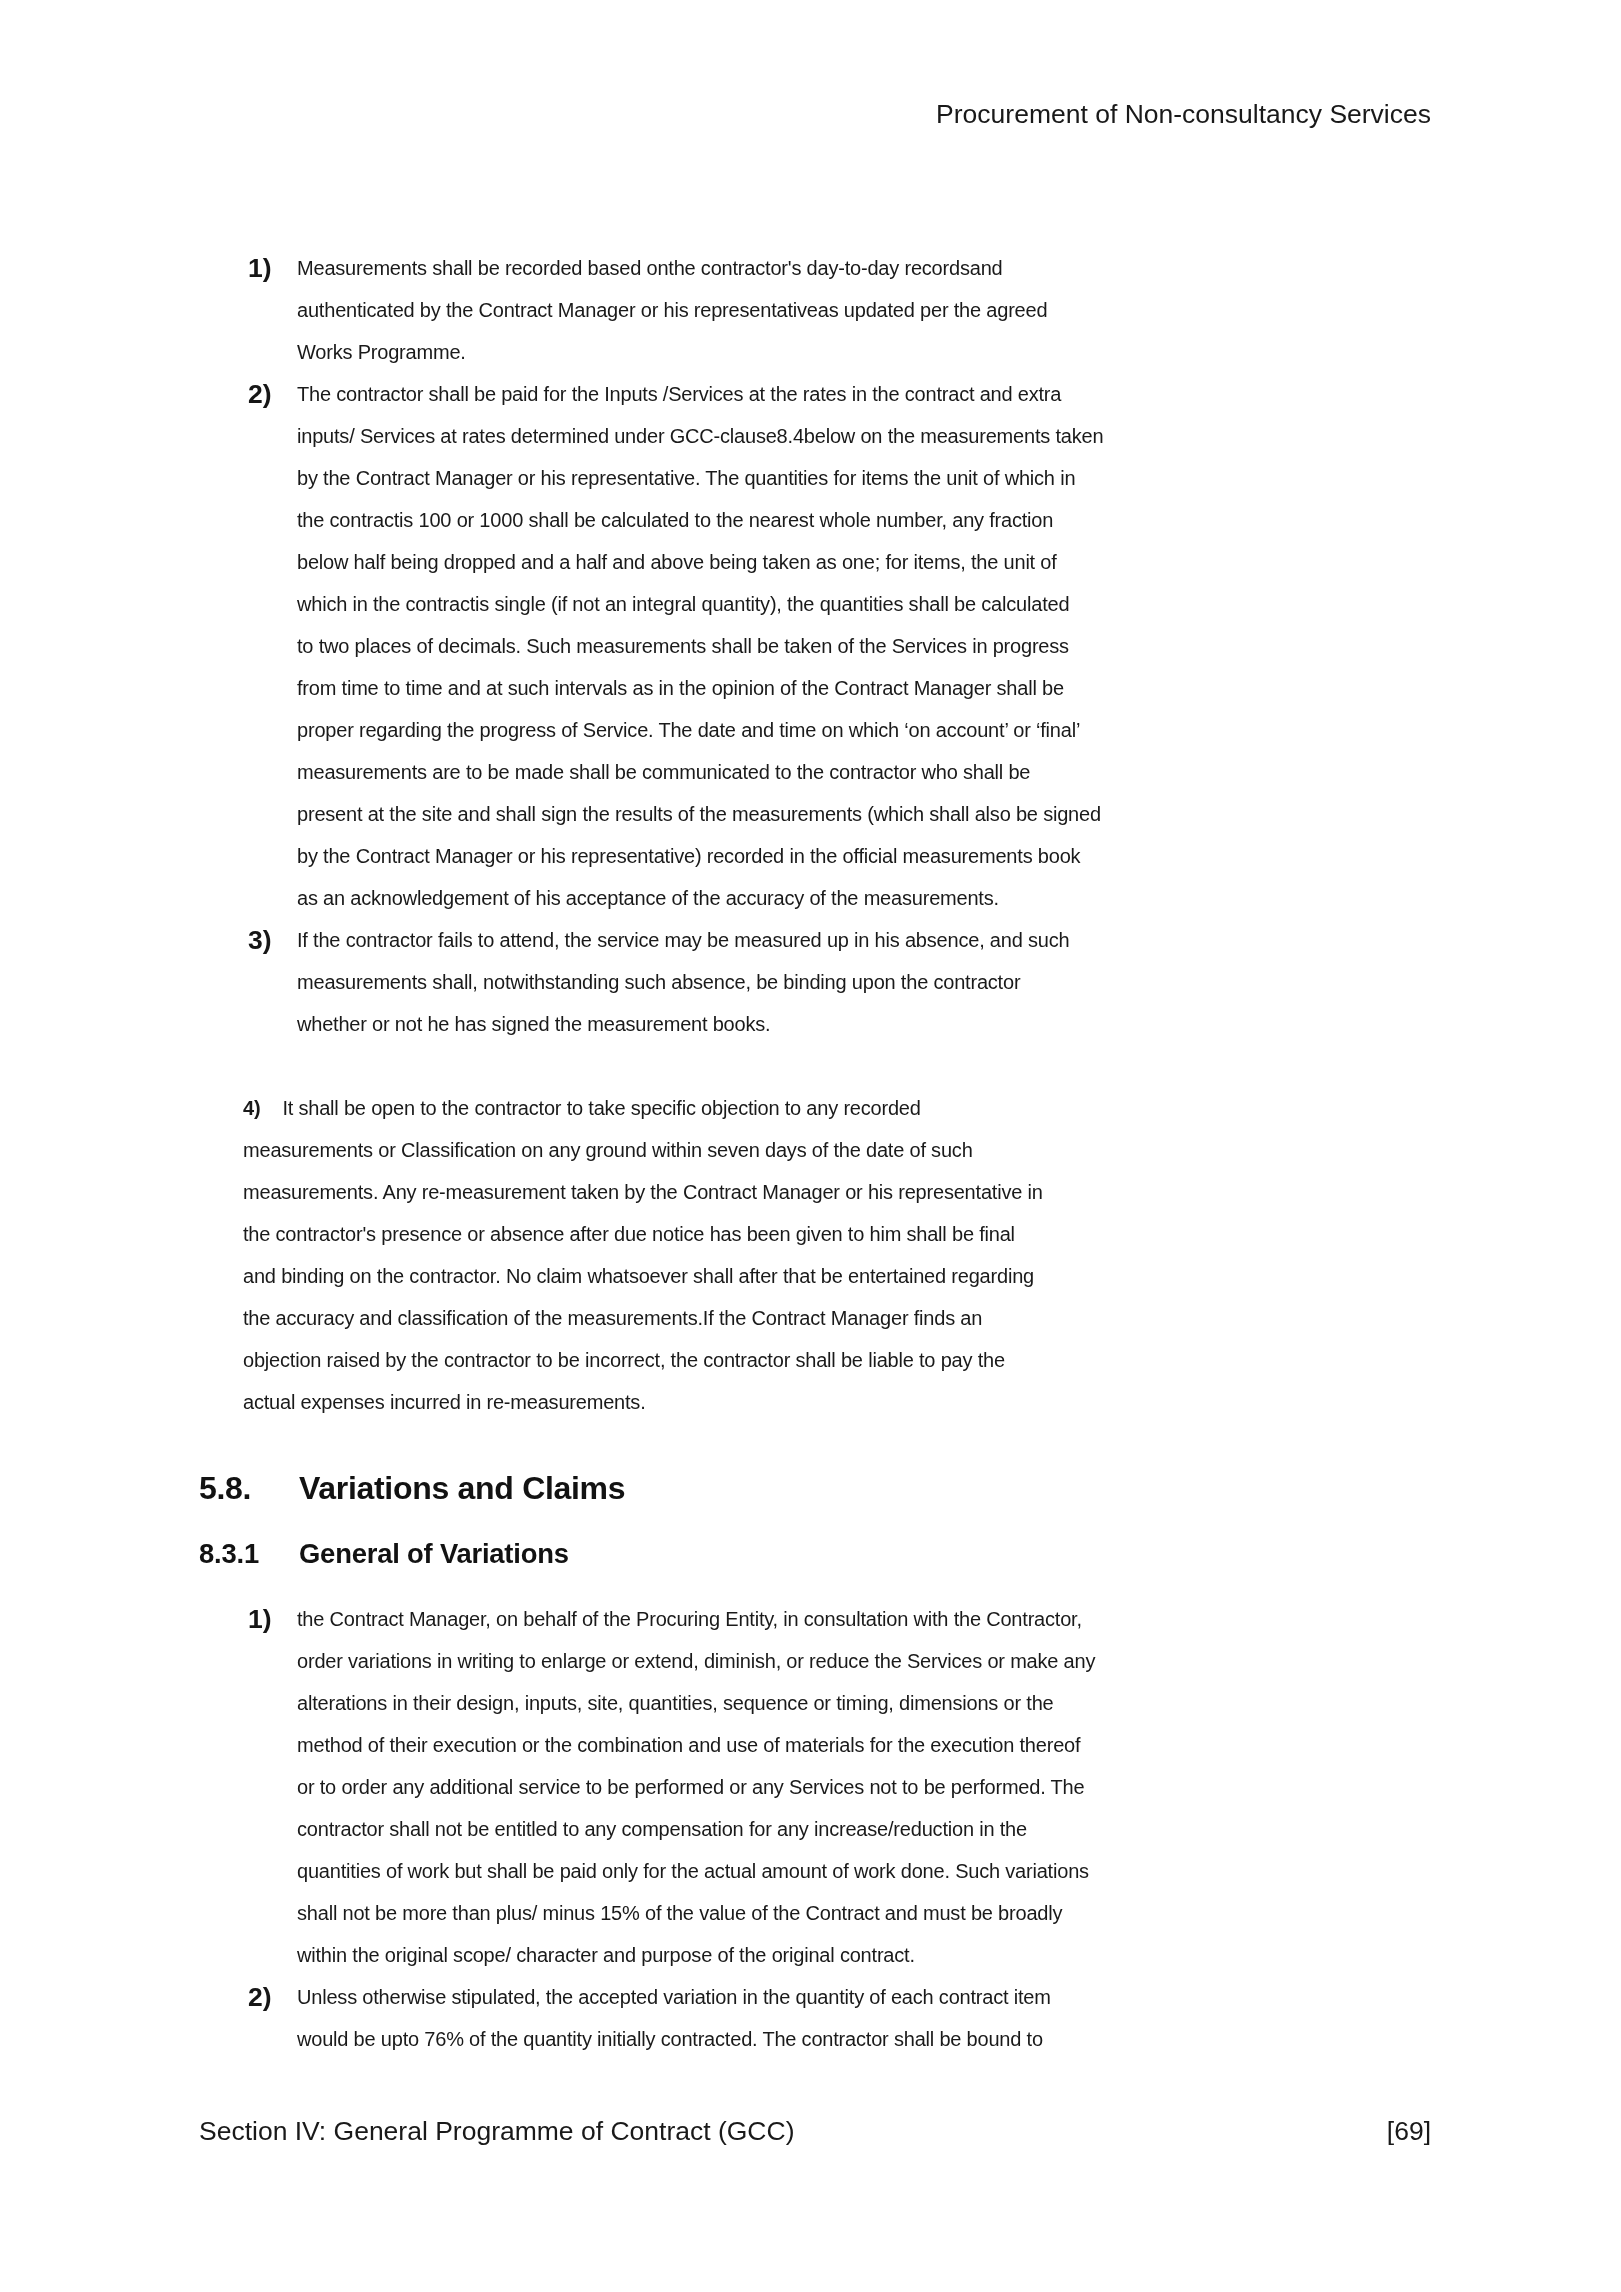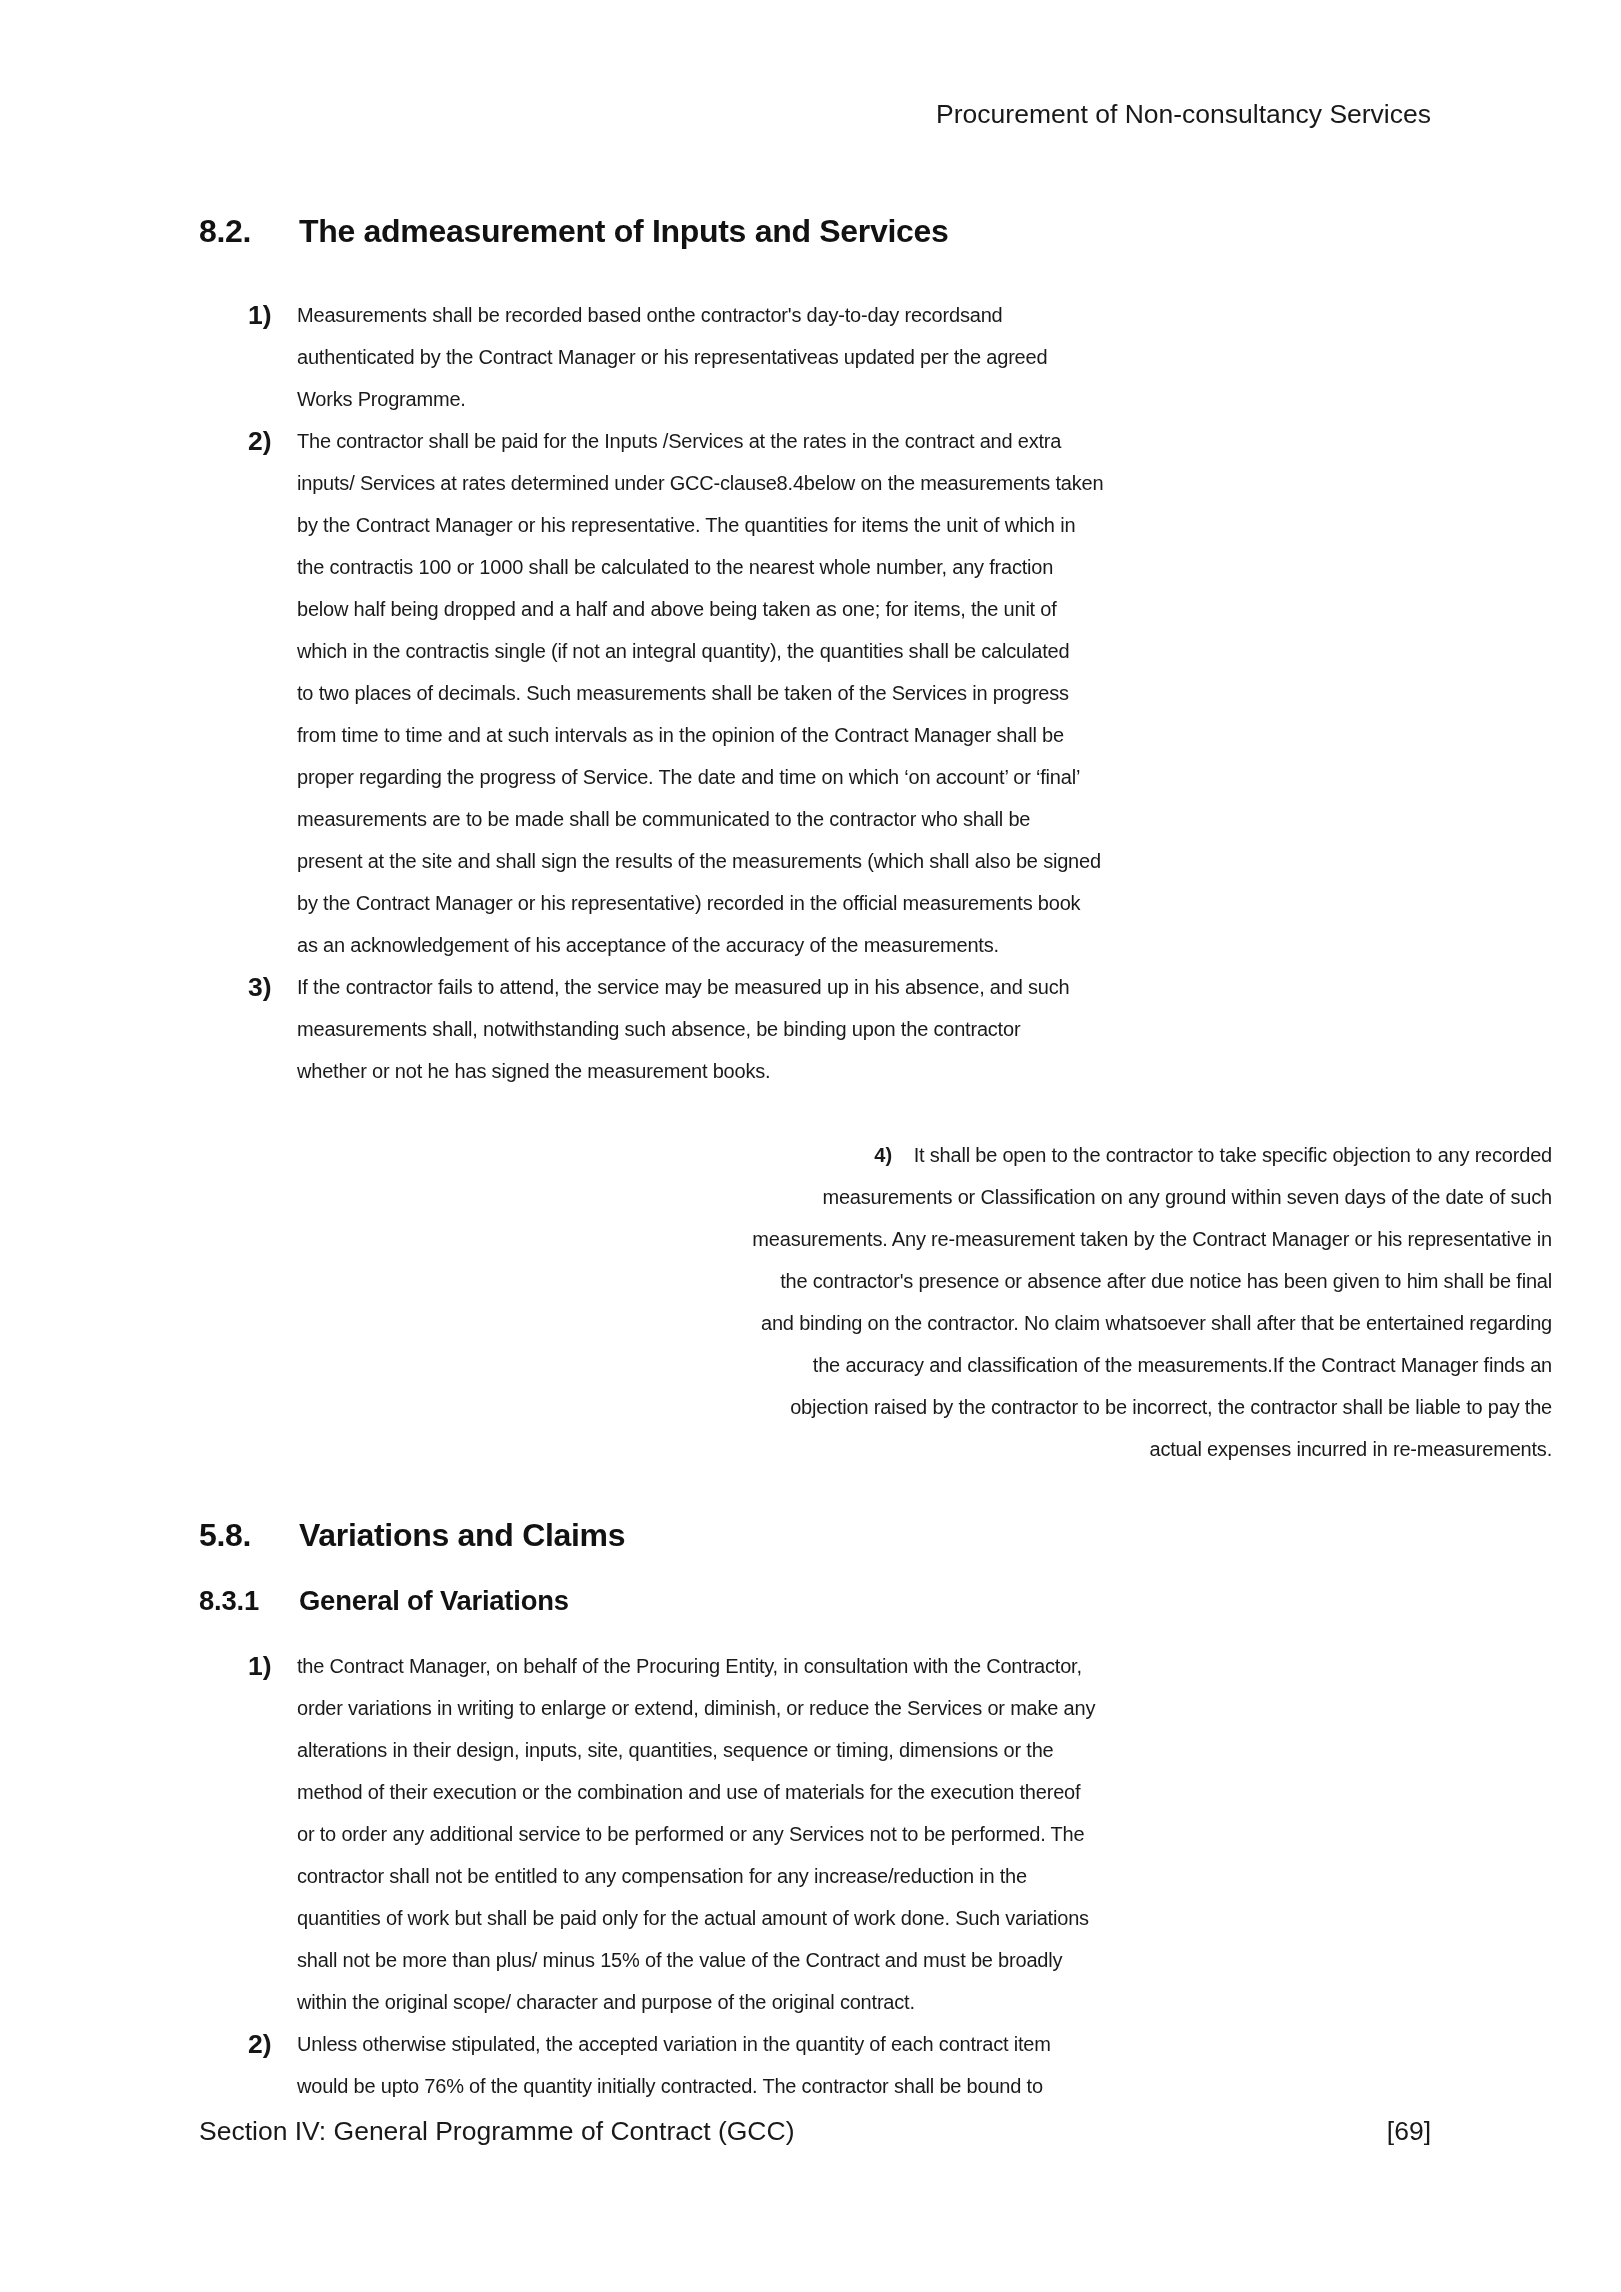--- a/index.html
+++ b/index.html
@@ -39,42 +39,38 @@
     font-weight:700; font-size:26.5px; line-height:42px;
   }
   .body-text {
     font-size:20px; line-height:42px;
     letter-spacing:-0.2px;
     white-space:pre-line;
     color:#1a1a1a;
   }
   .li .body-text { flex:1; }
   .p4 {
-    margin-left:98px; text-indent:61px;text-align:right;
+    margin-left:44px; text-indent:61px;
   }
   .p4 .marker4 { font-weight:700; margin-right:21.6px; letter-spacing:0; }
   .page-footer {
     position:absolute; left:199px; right:190px; top:2115px;
     display:flex; justify-content:space-between; align-items:baseline;
     font-size:26.5px; line-height:33px; color:#191919;
   }
 </style>
 </head>
 <body>
 
 <div class="page">
 
   <div class="running-header">Procurement of Non-consultancy Services</div>
 
   <div class="content">
 
-    <div class="heading">
-      <span class="hnum">8.2.</span>
-      <span class="htitle">The admeasurement of Inputs and Services</span>
-    </div>
 
     <div class="list">
       <div class="li">
         <span class="marker">1)</span>
         <div class="body-text">Measurements shall be recorded based onthe contractor's day-to-day recordsand
 authenticated by the Contract Manager or his representativeas updated per the agreed
 Works Programme.</div>
       </div>
       <div class="li">
         <span class="marker">2)</span>

